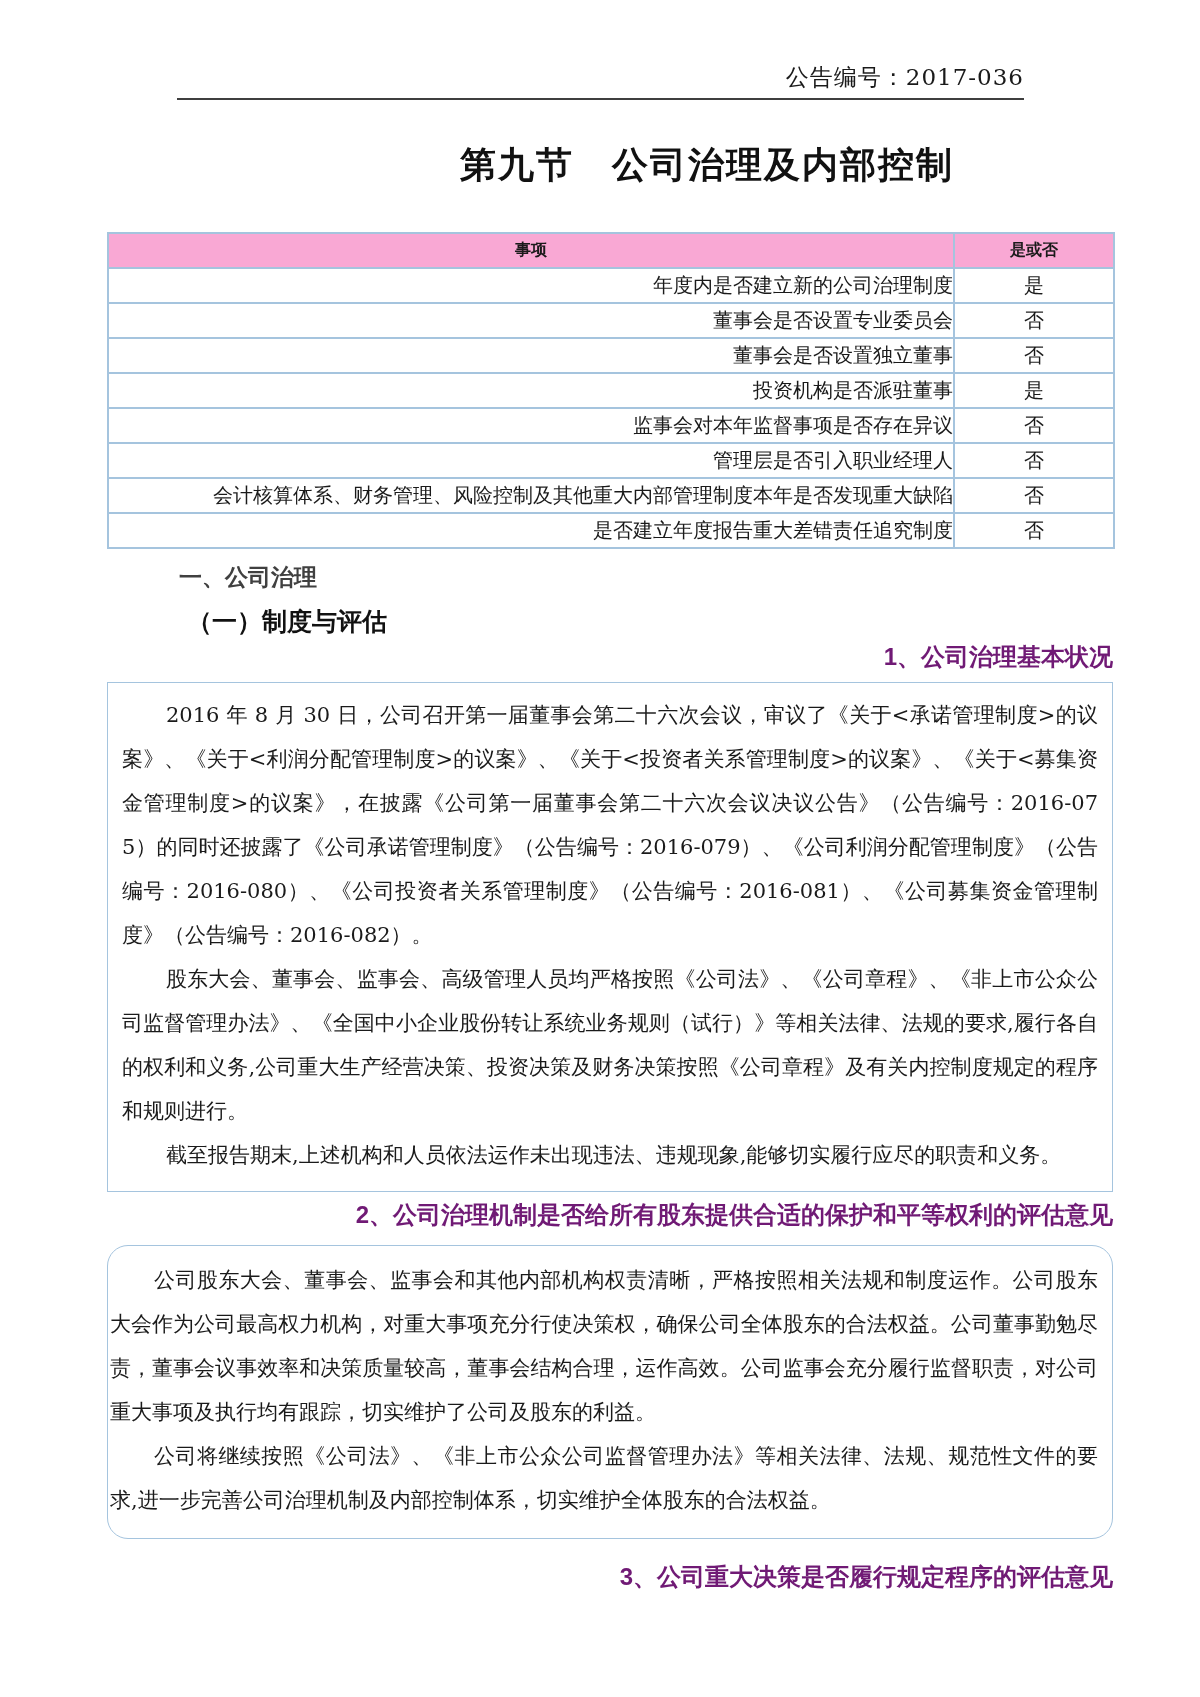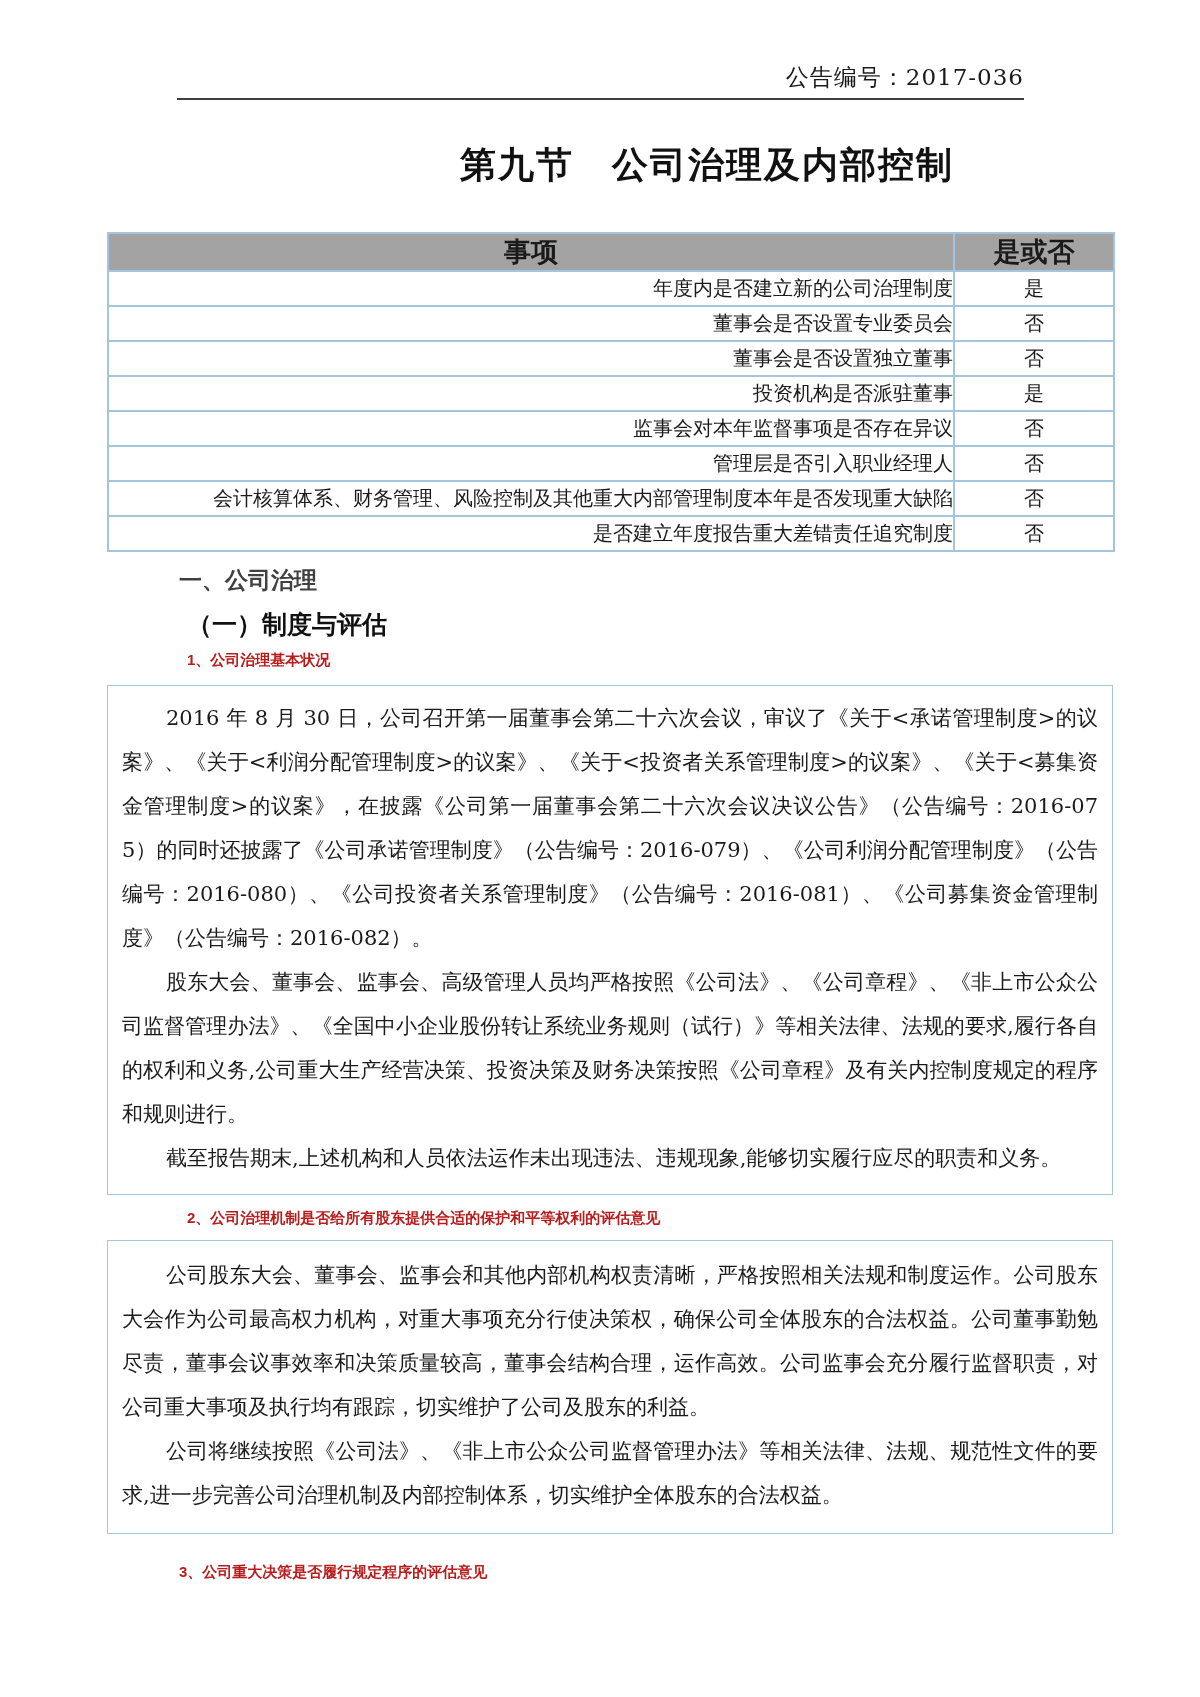--- a/index.html
+++ b/index.html
@@ -20,37 +20,37 @@
   .doc-title{margin-top:42px;width:1200px;text-align:center;
     font-family:"Liberation Sans","DejaVu Sans",sans-serif;
     font-weight:700;font-size:36px;line-height:46px;letter-spacing:2px;color:#111;}
 
   
   table.gov{border-collapse:collapse;table-layout:fixed;width:1006px;margin-top:44px;
     font-size:20px;}
   table.gov col.c1{width:846px;}
   table.gov col.c2{width:160px;}
   table.gov th,table.gov td{border:2px solid #a5c4de;height:33px;padding:0;}
-  table.gov th{background:#a3a3a3;font-weight:700;text-align:center;font-size:27px;}
+  table.gov th{background:#f9a8d4;font-weight:700;text-align:center;font-size:16px;}
   table.gov td.item{text-align:right;padding-left:27px;}
   table.gov td.answer{text-align:center;}
 
   
   .h-level1{margin:14px 0 0 72px;font-family:"Liberation Sans","DejaVu Sans",sans-serif;
     font-weight:700;font-size:23px;line-height:28px;color:#404040;}
   .h-level2{margin:16px 0 0 80px;font-family:"Liberation Sans","DejaVu Sans",sans-serif;
     font-weight:700;font-size:25px;line-height:28px;color:#111;}
   .h-level3{margin:8px 0 0 80px;font-family:"Liberation Sans","DejaVu Sans",sans-serif;
-    font-weight:700;font-size:15px;line-height:28px;color:#b91c1c;}
+    font-weight:700;font-size:24px;line-height:28px;color:#701a75;text-align:right;}
   .h-after-box{margin:9px 0 0 80px;}
   .h-last{margin:24px 0 0 72px;}
 
   
   .text-box{border:1.5px solid #a5c4de;margin-top:11px;padding:10px 14px 14px 14px;}
-  .text-box.second{padding:12px 14px 16px 14px;margin-top:8px;}
+  .text-box.second{padding:12px 14px 16px 2px;margin-top:16px;border-radius:21px;}
   .text-box p{margin:0;font-size:21px;line-height:44px;text-align:justify;
     text-indent:44px;word-break:break-all;}
 </style>
 </head>
 <body>
 
 <div class="content">
 
   <div class="doc-header">
     <span>公告编号：2017-036</span>

